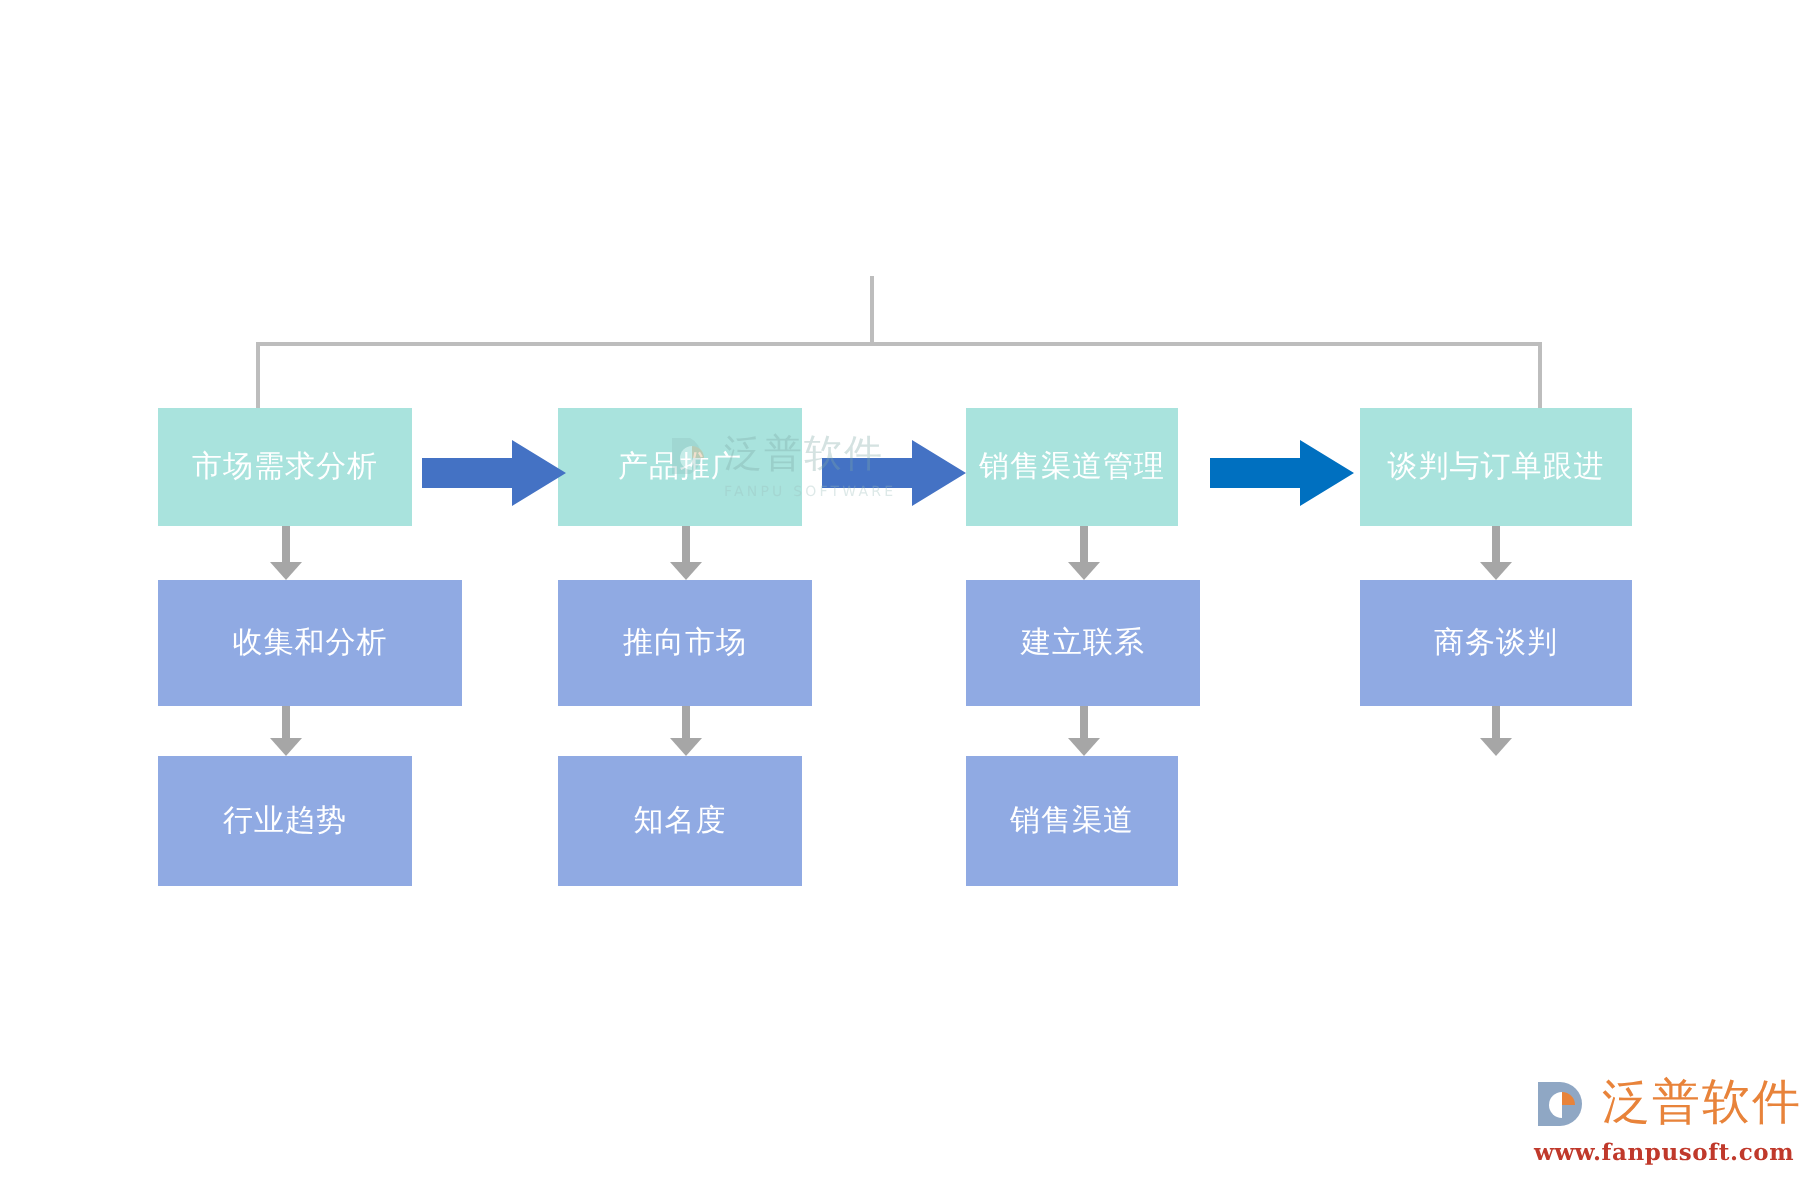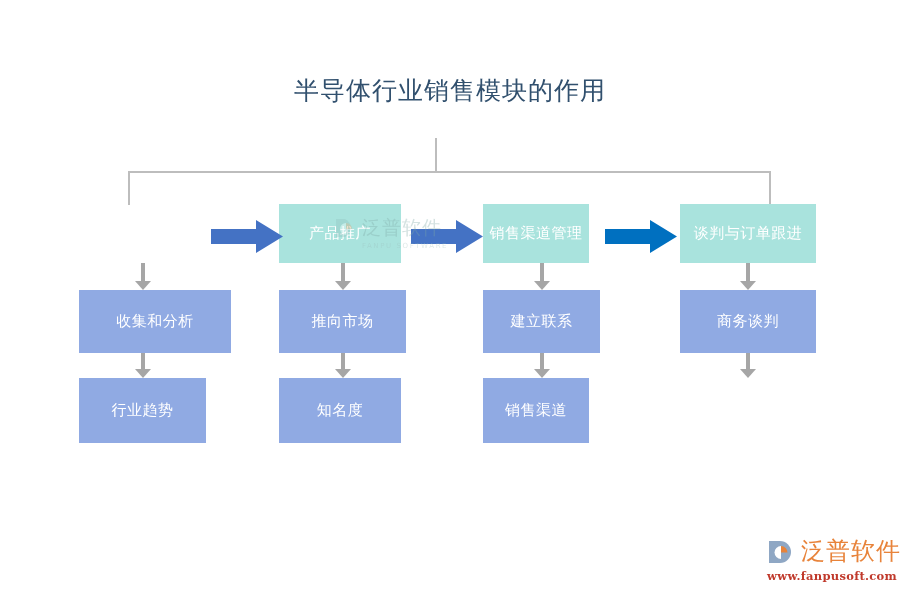--- a/index.html
+++ b/index.html
@@ -211,27 +211,27 @@
     white-space: nowrap;
     font-family: "DejaVu Serif", "Liberation Serif", serif;
     font-weight: bold;
   }
 </style>
 </head>
 <body>
 
 <div id="canvas">
 
-  <div class="title">半导体行业销售模块的作用</div>
 
   <div class="bracket-stem"></div>
   <div class="bracket-bar"></div>
   <div class="bracket-leg left"></div>
   <div class="bracket-leg right"></div>
 
+  <div class="node teal r1 c1">市场需求分析</div>
   <div class="vconn g1 seg-a">
     <div class="shaft"></div>
       <div class="head"></div>
   </div>
   <div class="node blue r2 c1">收集和分析</div>
   <div class="vconn g1 seg-b">
     <div class="shaft"></div>
       <div class="head"></div>
   </div>
   <div class="node blue r3 c1">行业趋势</div>

